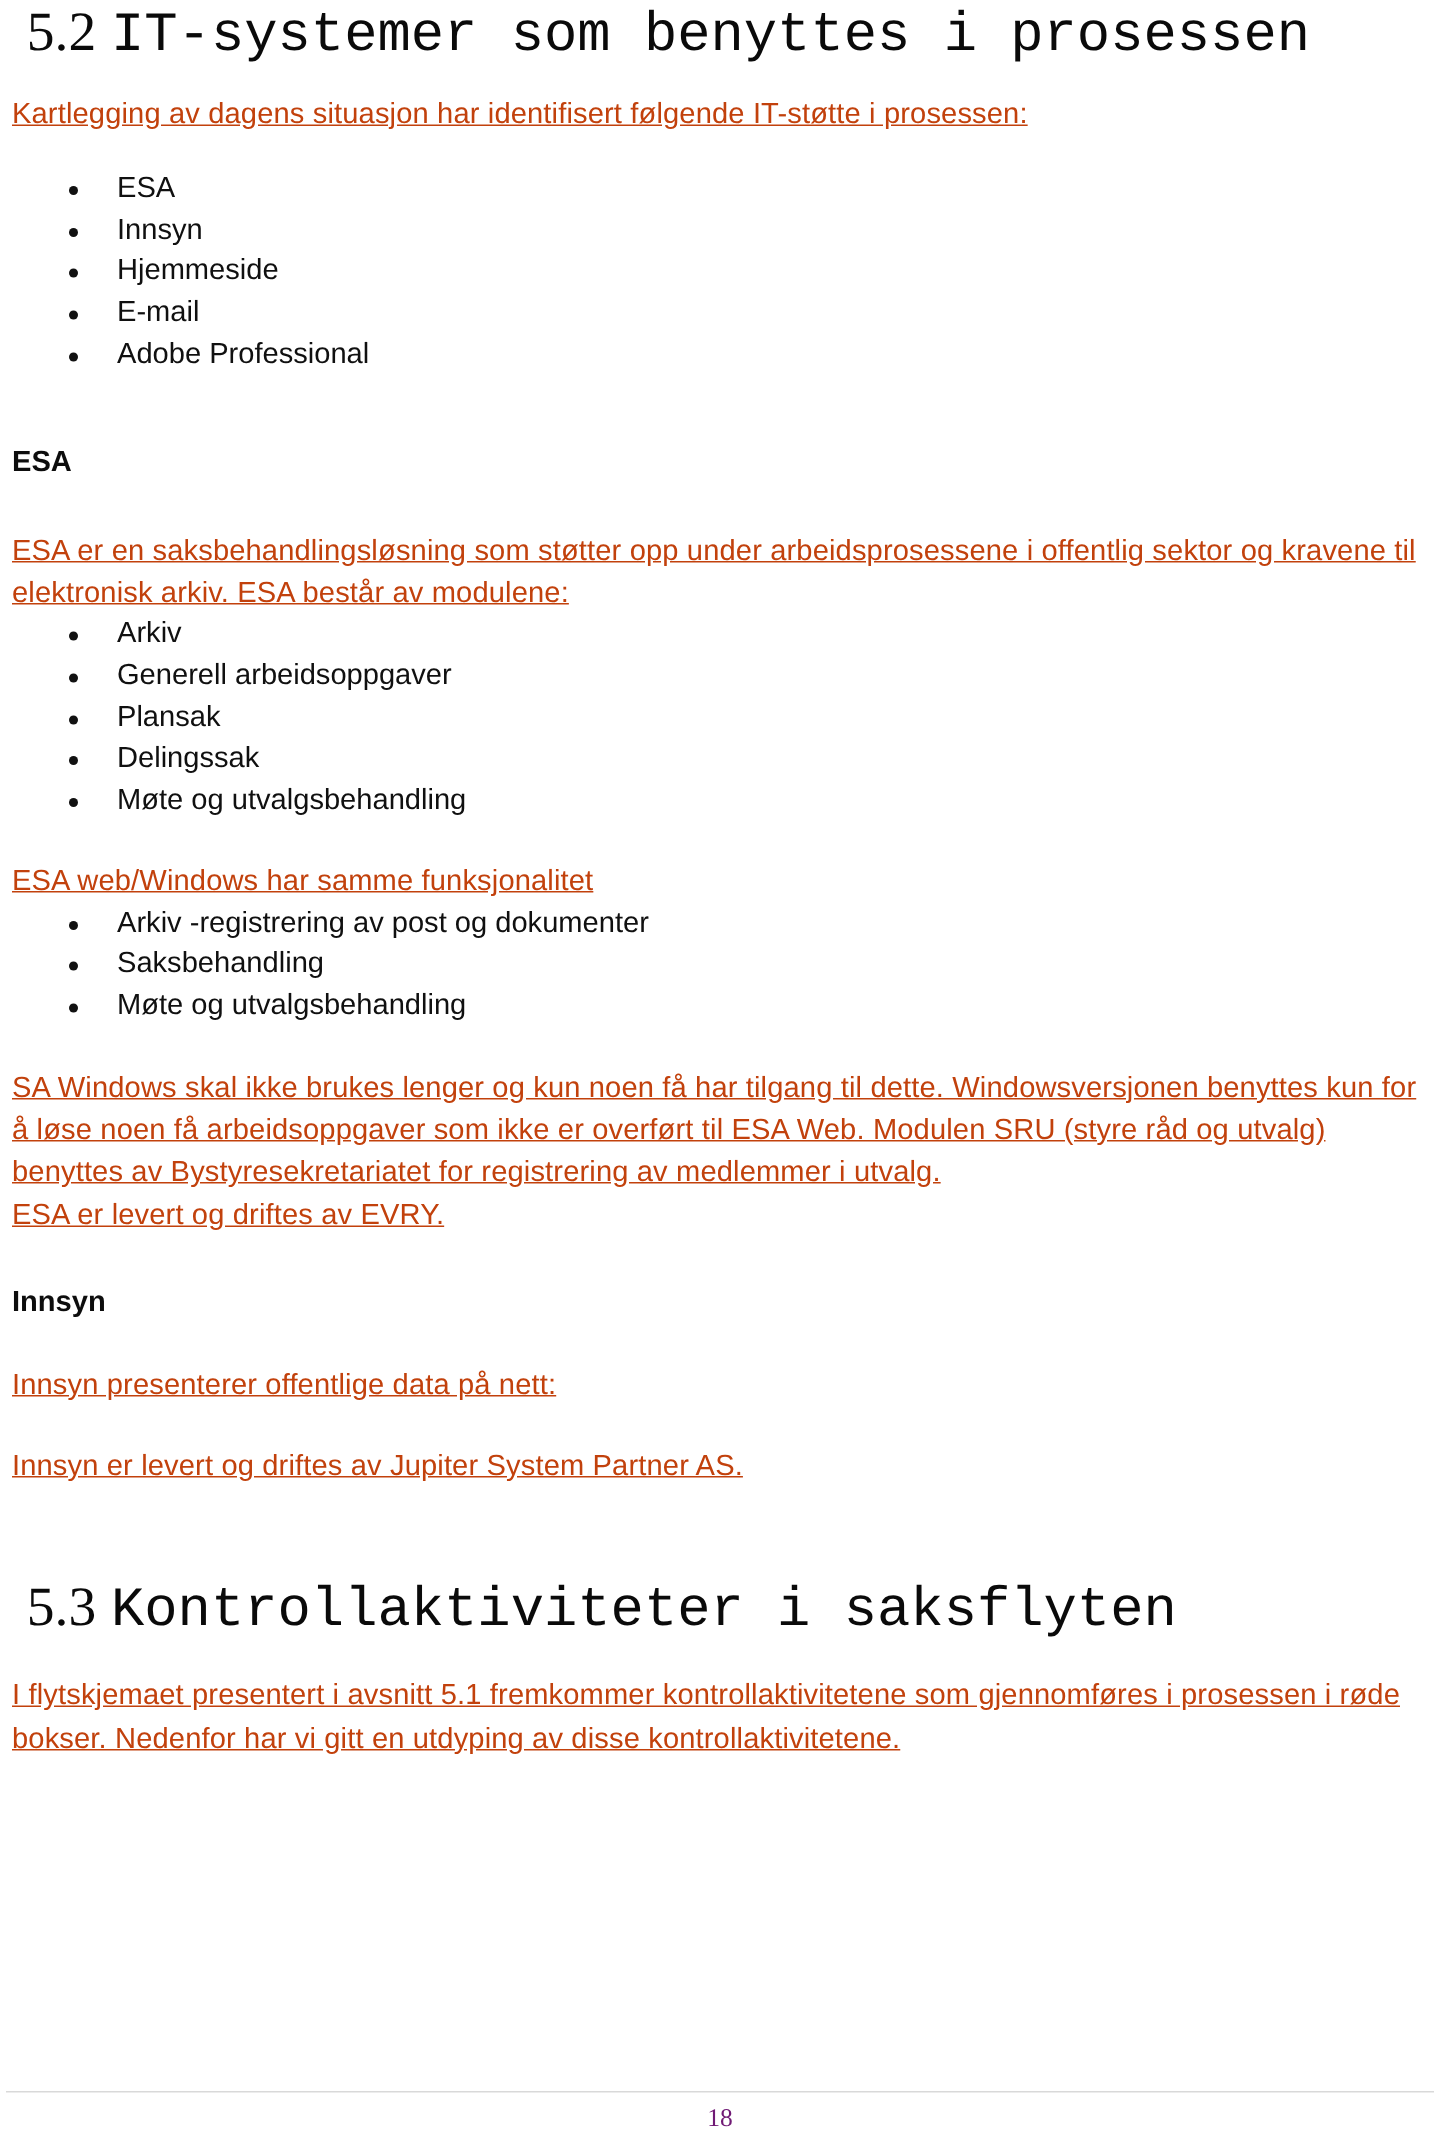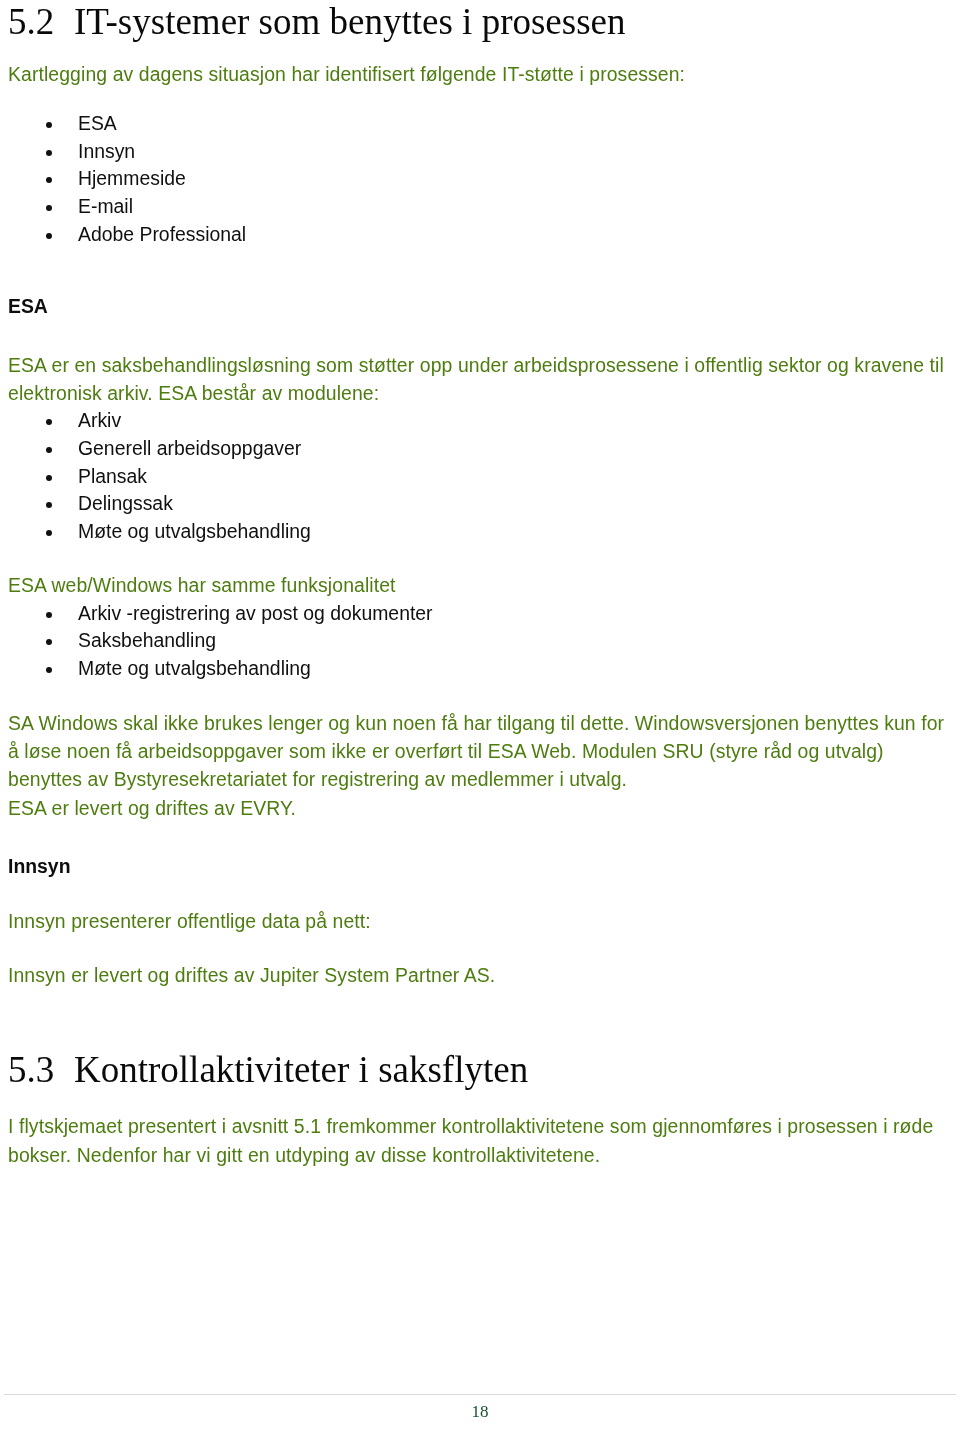--- a/index.html
+++ b/index.html
@@ -34,34 +34,37 @@
     line-height: 1.05;
     display: flex;
     align-items: baseline;
     margin: 0;
     white-space: nowrap;
   }
   .h-section .h-num {
     display: inline-block;
     min-width: 66px;
     flex: 0 0 auto;
+    text-align: center;
   }
   .h-section .h-text {
     flex: 0 1 auto;
+    font-family: Liberation Mono, monospace;
   }
   #heading-52 { padding-top: 3px; }
   #heading-53 { padding-top: 0; }
 
   
   p.body {
     margin: 0;
     font-size: 19.4px;
     line-height: 28.4px;
-    color: #4d7c0f;
+    color: #c2410c;
     letter-spacing: 0.005em;
+    text-decoration: underline;
   }
 
   .bold-lead {
     font-weight: 700;
     font-size: 19.4px;
     line-height: 28.4px;
     margin: 0;
   }
 
   
@@ -111,21 +114,21 @@
     background: #d9d9d9;
   }
   .footer-page {
     position: absolute;
     left: 0;
     right: 0;
     top: 22px;
     text-align: center;
     font-family: "Liberation Serif", serif;
     font-size: 17px;
-    color: #14532d;
+    color: #701a75;
   }
 </style>
 </head>
 <body>
 
 <div class="page">
 
   <h1 class="h-section" id="heading-52">
     <span class="h-num">5.2</span>
       <span class="h-text">IT-systemer som benyttes i prosessen</span>

